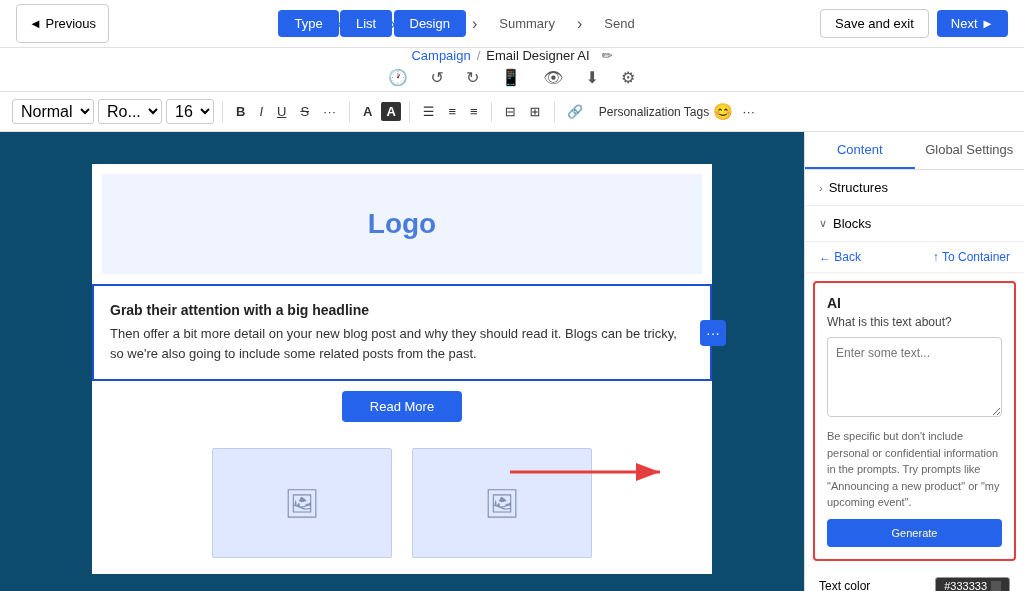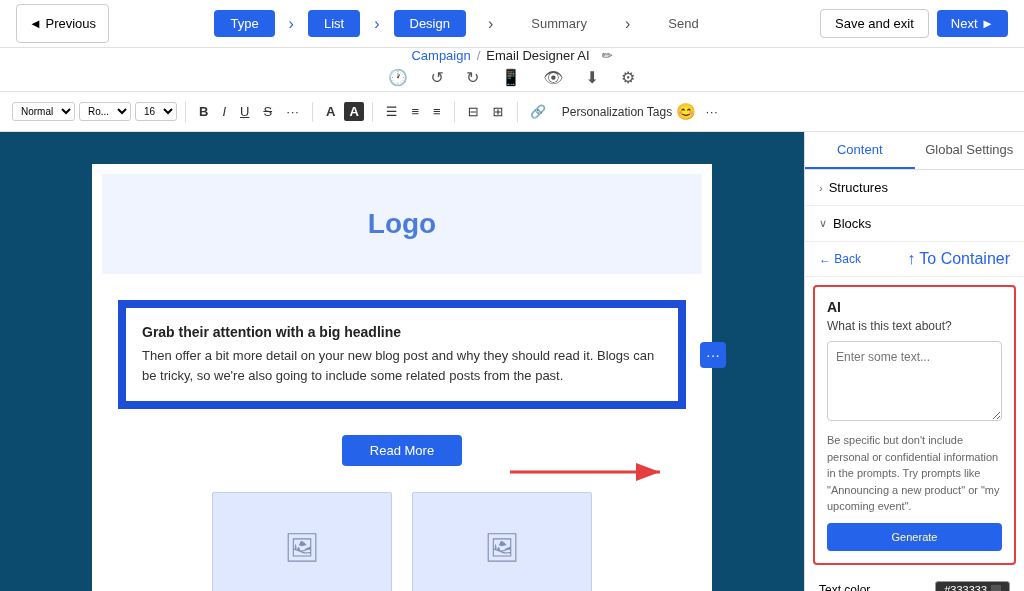--- a/index.html
+++ b/index.html
@@ -8,21 +8,21 @@
     
     .top-nav {
       display: flex; align-items: center; justify-content: space-between;
       background: #fff; border-bottom: 1px solid #e0e0e0;
       padding: 0 16px; height: 48px;
     }
     .btn-prev {
       border: 1px solid #ccc; background: #fff; border-radius: 4px;
       padding: 11px 12px; cursor: pointer; font-size: 13px; display: flex; align-items: center; gap: 4px;
     }
-    .steps-container { display: flex; align-items: center; gap: 16px; }
+    .steps-container { display: flex; align-items: center; gap: 0; }
     .step {
       display: flex; align-items: center; padding: 6px 16px;
       font-size: 13px; position: relative; cursor: pointer;
     }
     .step-active {
       background: #2563eb; color: #fff; border-radius: 4px;
     }
     .step-inactive { color: #555; }
     .step-arrow {
       color: #2563eb; font-size: 16px; margin: 0 -2px;
@@ -52,21 +52,21 @@
     .icon-btn { background: none; border: none; cursor: pointer; color: #555; font-size: 16px; padding: 4px; }
 
     
     .toolbar {
       display: flex; align-items: center; gap: 4px;
       background: #fff; border-bottom: 1px solid #e0e0e0;
       padding: 4px 12px; height: 40px; flex-wrap: nowrap; overflow: hidden;
     }
     .toolbar-select {
       border: 1px solid #ccc; border-radius: 3px; padding: 2px 4px;
-      font-size: 10px; cursor: pointer; background: #fff;
+      font-size: 16px; cursor: pointer; background: #fff;
     }
     .toolbar-btn {
       border: none; background: none; cursor: pointer; padding: 3px 5px;
       font-size: 13px; color: #333; border-radius: 3px;
     }
     .toolbar-divider { width: 1px; height: 20px; background: #ddd; margin: 0 4px; }
     .pers-tags {
       margin-left: 6px; font-size: 12px; color: #333; cursor: pointer; white-space: nowrap;
     }
 
@@ -84,21 +84,21 @@
 
     
     .logo-block {
       background: #f0f4ff; display: flex; align-items: center; justify-content: center;
       height: 100px; margin: 10px;
     }
     .logo-text { font-size: 28px; font-weight: 600; color: #4a7cdc; }
 
     
     .content-block {
-      border: 8px solid #1d4ed8; margin: 26px; padding: 16px; position: relative;
+      border: 2px solid #1d4ed8; margin: 0; padding: 16px; position: relative;
     }
     .content-headline { font-weight: 700; font-size: 14px; margin-bottom: 6px; color: #222; }
     .content-body { font-size: 13px; color: #333; line-height: 1.5; }
     .dots-btn {
       position: absolute; right: -14px; top: 50%; transform: translateY(-50%);
       background: #2563eb; color: #fff; border: none; border-radius: 4px;
       width: 26px; height: 26px; cursor: pointer; font-size: 14px; display: flex; align-items: center; justify-content: center;
     }
 
     
@@ -141,21 +141,21 @@
       padding: 10px 14px; font-size: 13px; font-weight: 500; cursor: pointer;
     }
     .chevron { font-size: 11px; color: #666; }
 
     
     .panel-nav-row {
       display: flex; align-items: center; justify-content: space-between;
       padding: 8px 14px; border-bottom: 1px solid #eee;
     }
     .back-link { color: #2563eb; font-size: 12px; cursor: pointer; display: flex; align-items: center; gap: 3px; }
-    .container-link { color: #2563eb; font-size: 16px; cursor: pointer; display: flex; align-items: center; gap: 3px; }
+    .container-link { color: #2563eb; font-size: 12px; cursor: pointer; display: flex; align-items: center; gap: 3px; }
 
     
     .ai-panel {
       border: 2px solid #e53e3e; margin: 8px; border-radius: 4px; padding: 12px;
     }
     .ai-title { font-size: 14px; font-weight: 600; color: #222; margin-bottom: 4px; }
     .ai-subtitle { font-size: 12px; color: #444; margin-bottom: 8px; }
     .ai-textarea {
       width: 100%; border: 1px solid #ccc; border-radius: 4px;
       padding: 8px; font-size: 12px; resize: vertical; height: 80px;

